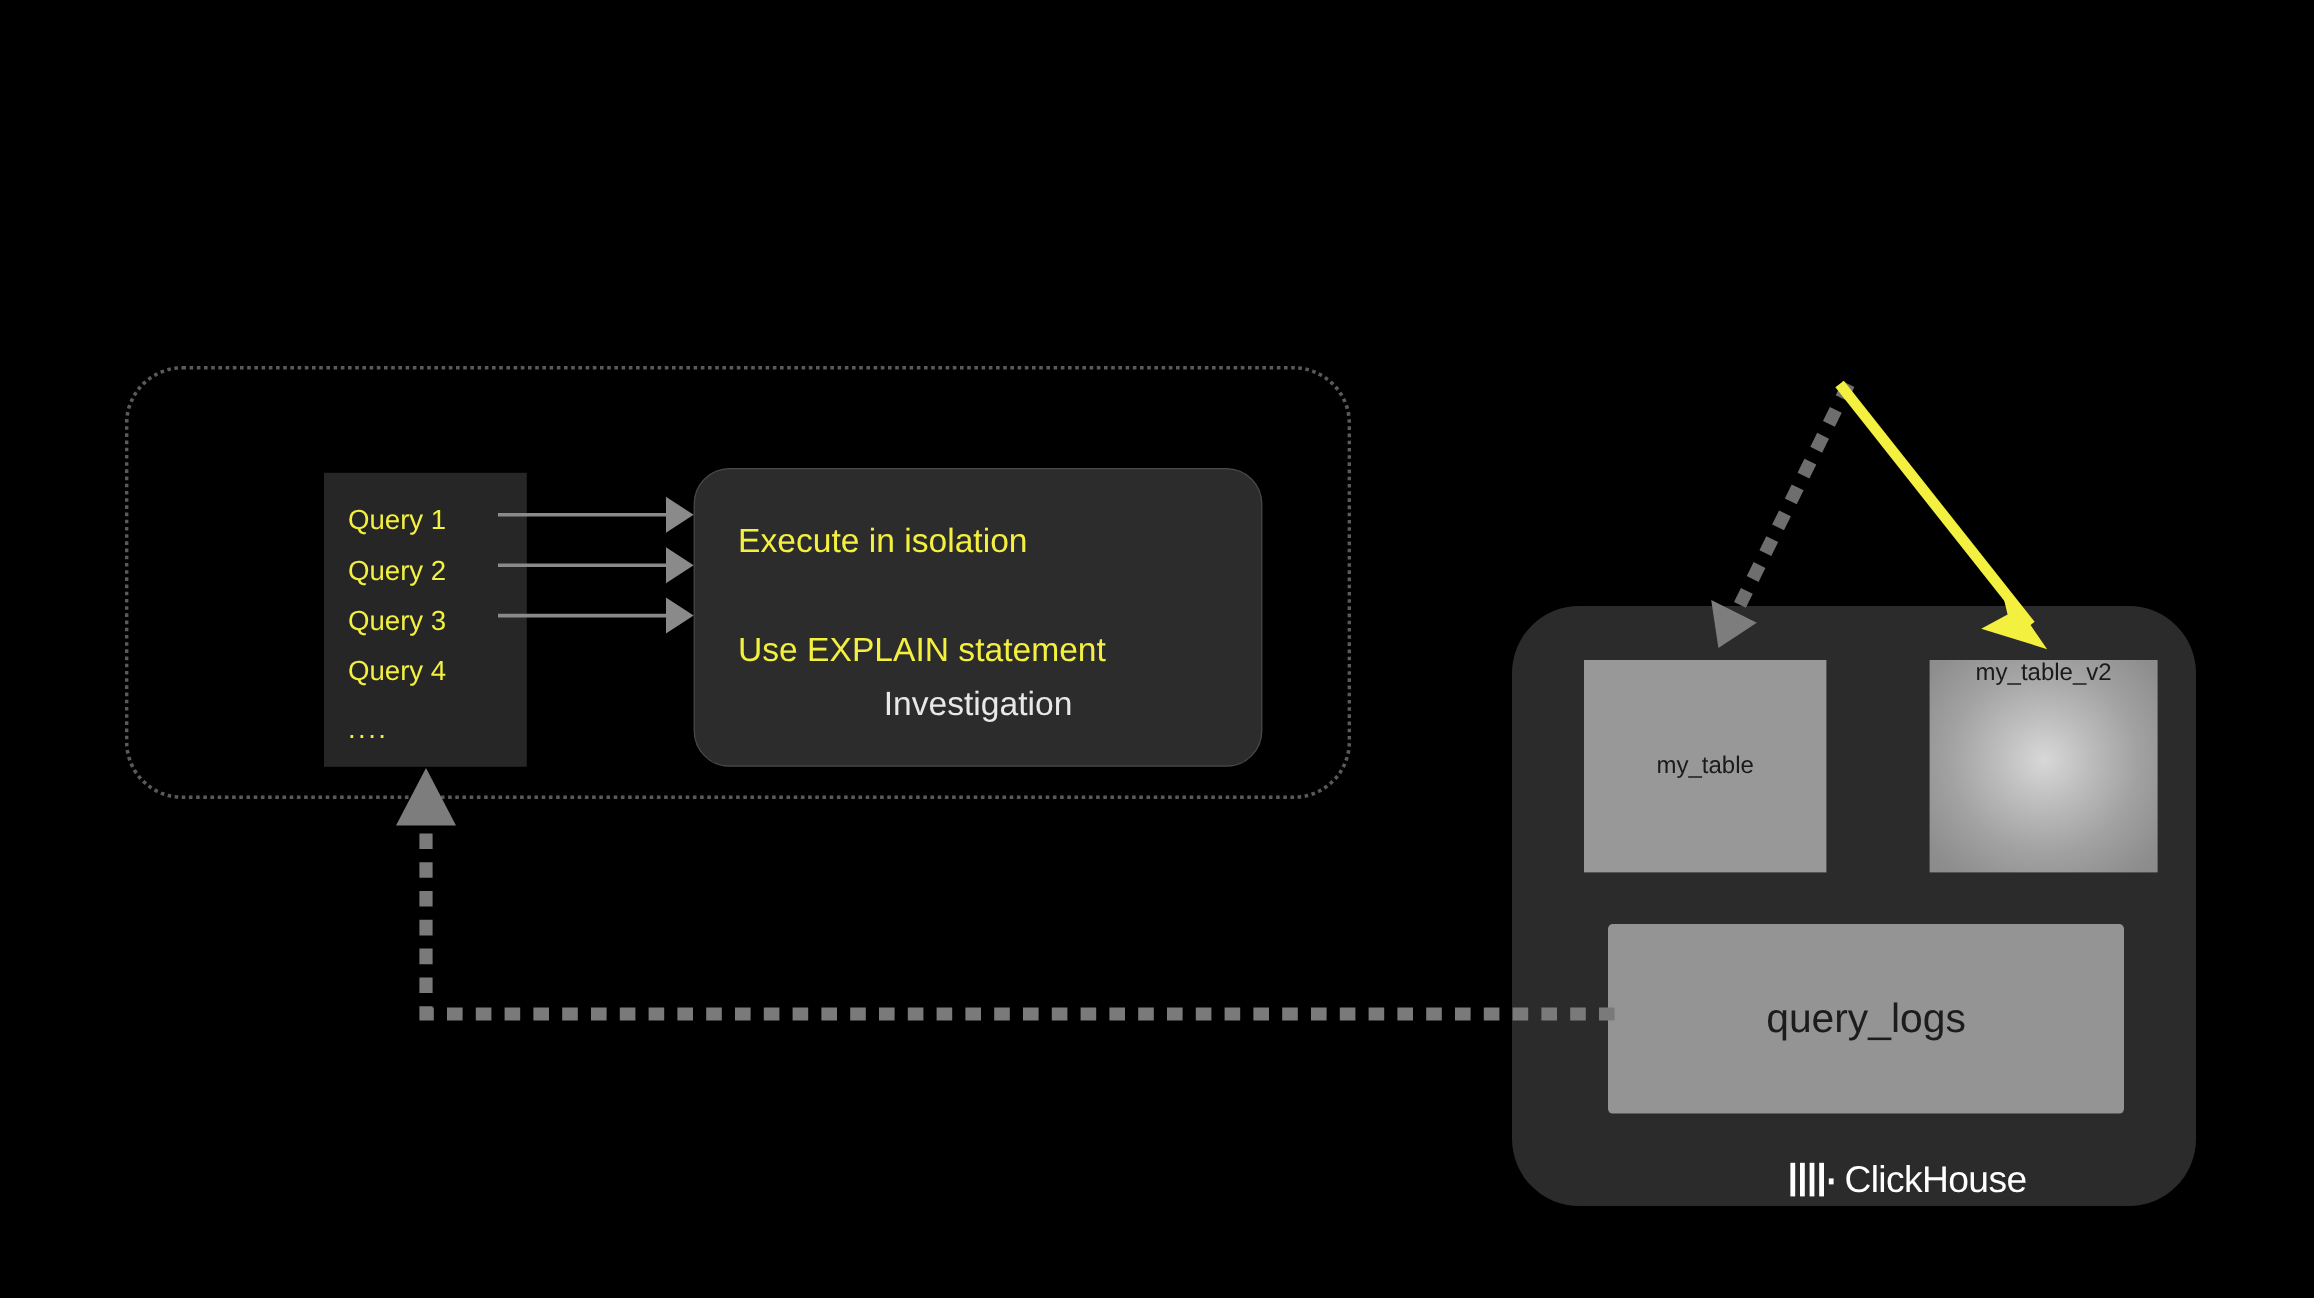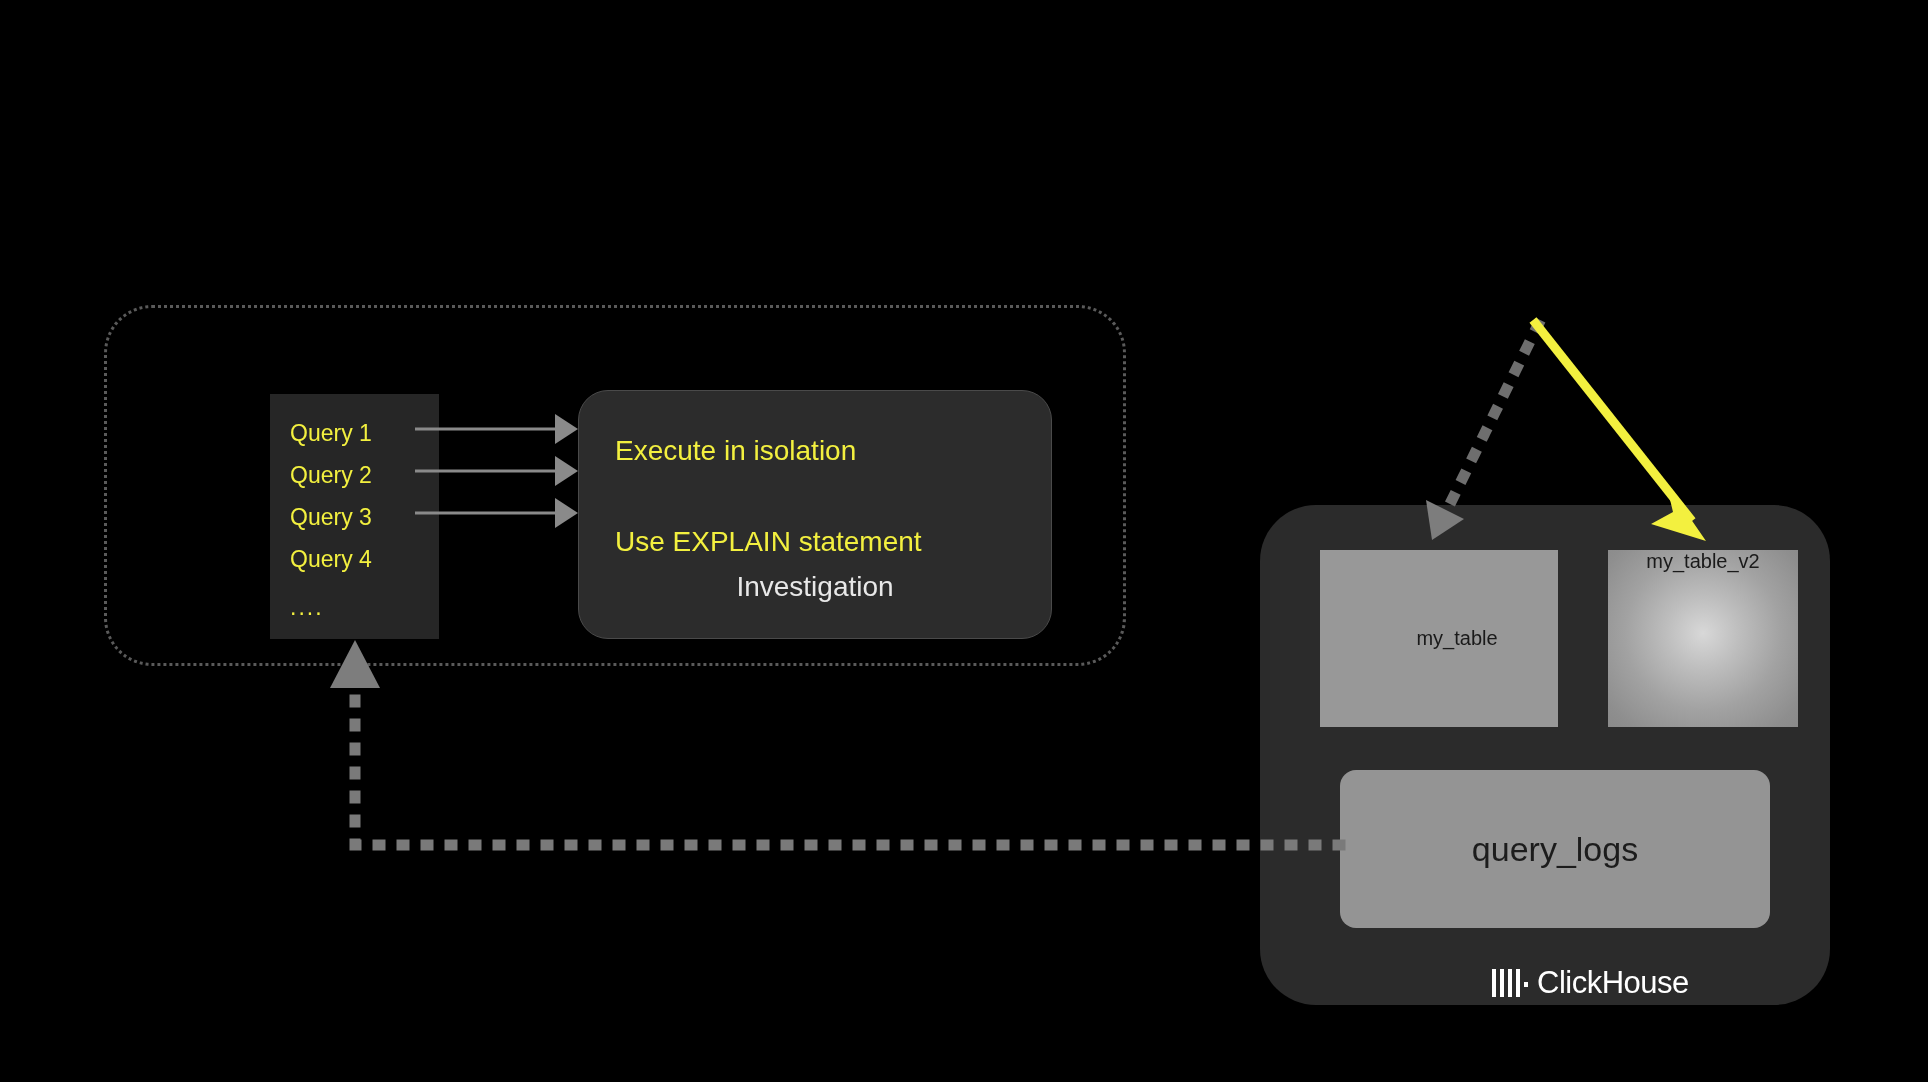--- a/index.html
+++ b/index.html
@@ -116,21 +116,20 @@
   }
   #table-my-table {
     left: 1320px;
     top: 550px;
     width: 202px;
     height: 177px;
     background: #989898;
     display: flex;
     align-items: center;
     justify-content: center;
-    padding-left: 36px;
   }
   #table-my-table-v2 {
     left: 1608px;
     top: 550px;
     width: 190px;
     height: 177px;
     background: radial-gradient(ellipse at 50% 47%, #d8d8d8 0%, #bdbdbd 28%, #a2a2a2 58%, #8e8e8e 88%, #8a8a8a 100%);
     display: flex;
     align-items: flex-start;
     justify-content: center;
@@ -138,21 +137,21 @@
   .table-label {
     color: #1a1a1a;
     font-size: 20px;
   }
   #query-logs-box {
     left: 1340px;
     top: 770px;
     width: 430px;
     height: 158px;
     background: #949494;
-    border-radius: 16px;
+    border-radius: 4px;
     display: flex;
     align-items: center;
     justify-content: center;
   }
   #query-logs-label {
     color: #1c1c1c;
     font-size: 34px;
   }
 
   

